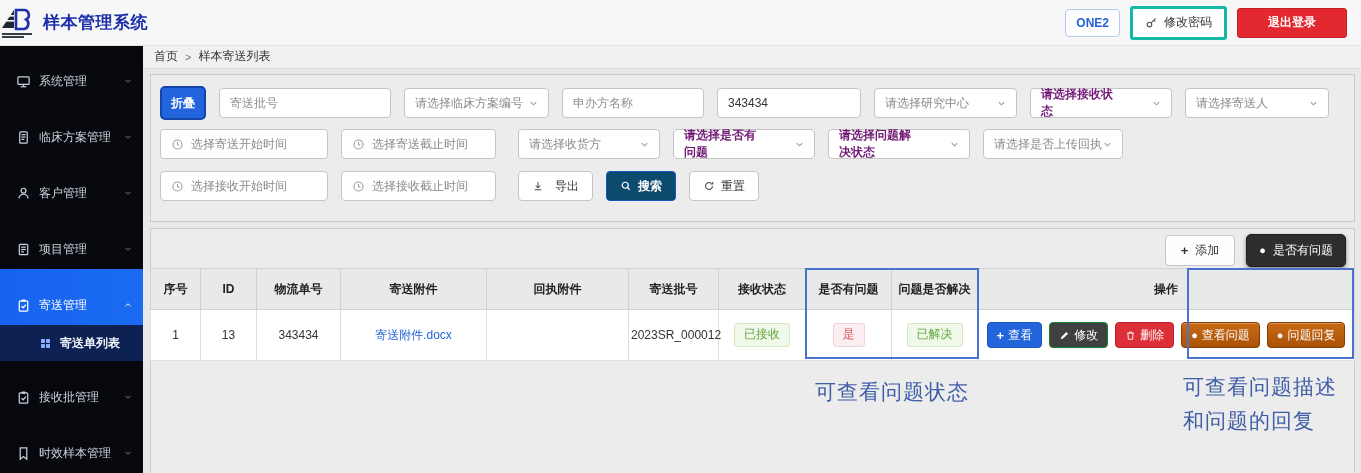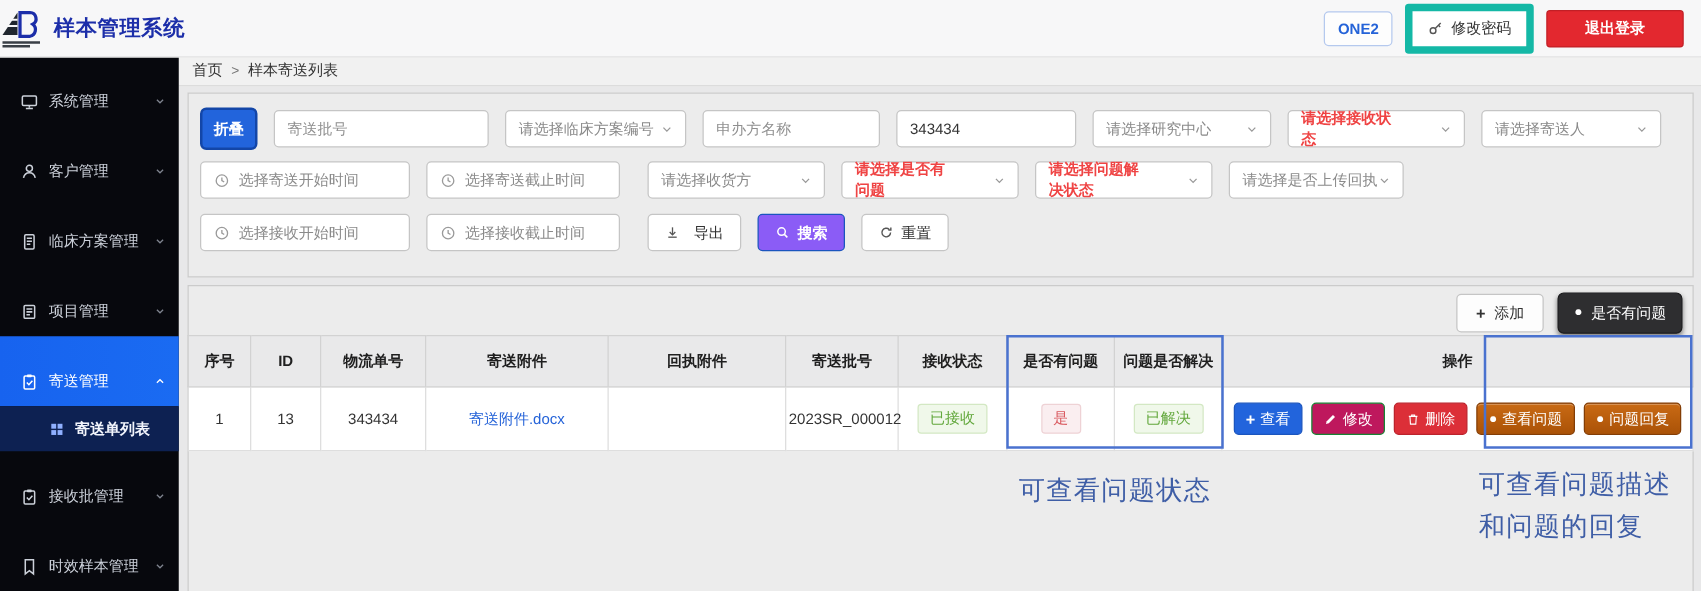--- a/index.html
+++ b/index.html
@@ -15,21 +15,21 @@
   .topbar{position:absolute;top:0;left:0;right:0;height:45px;background:#f7f7f8;
     border-bottom:1px solid #e2e2e2;display:flex;align-items:center;z-index:5;}
   .logo-wrap{display:flex;align-items:center;gap:9px;justify-content:center;}
   .logo-mark{position:relative;width:34px;height:30px;}
   .logo-bars{position:absolute;left:2px;bottom:0;width:30px;}
   .logo-bars i{display:block;height:2px;background:#3a3f46;margin-top:1px;}
   .app-title{font-size:17px;font-weight:bold;color:#1c2ea9;letter-spacing:.5px;}
   .topbar-right{margin-left:auto;display:flex;align-items:center;gap:10px;padding-right:14px;}
   .env-badge{height:26px;padding:0 10px;border:1px solid #b5c9ee;border-radius:4px;background:#fdfdfd;
     color:#2563d8;font-size:12px;font-weight:bold;display:flex;align-items:center;}
-  .btn-passwd{height:28px;padding:0 12px;background:#fff;border:6px solid #14b8a6;border-radius:3px;
+  .btn-passwd{height:28px;padding:0 12px;background:#fff;border:3px solid #14b8a6;border-radius:3px;
     color:#333;font-size:12px;display:flex;align-items:center;gap:6px;cursor:pointer;font-family:Liberation Mono, monospace;}
   .btn-logout{height:28px;padding:0 30px;background:#e3282f;border:1px solid #c21f26;border-radius:3px;
     color:#fff;font-size:12px;font-weight:bold;display:flex;align-items:center;cursor:pointer;}
 
   
   .sidebar{position:absolute;top:45px;left:0;width:143px;bottom:0;background:#07080d;z-index:4;}
   .side-item{height:40px;display:flex;align-items:center;gap:8px;padding:16px 10px 0 16px;
     color:#ccd1da;font-size:12px;font-weight:normal;cursor:pointer;white-space:nowrap;}
   .side-item .slabel{flex:1;overflow:hidden;}
   .side-item .chev{color:#7d828d;}
@@ -53,30 +53,30 @@
   .filter-card{position:absolute;left:7px;top:5px;width:1205px;height:148px;
     background:#ececec;border:1px solid #cbcbcb;box-sizing:border-box;}
   .frow{position:absolute;left:9px;display:flex;align-items:center;gap:13px;}
   .frow1{top:11px;}.frow2{top:54px;}.frow3{top:96px;}
   .inp{height:30px;box-sizing:border-box;border:1px solid #c5c5c5;border-radius:4px;background:#fff;
     padding:0 10px;font-size:12px;color:#333;font-family:inherit;outline:none;}
   .inp::placeholder{color:#8f8f8f;}
   .sel,.dateinp{height:30px;box-sizing:border-box;border:1px solid #c5c5c5;border-radius:4px;background:#fff;
     display:flex;align-items:center;font-size:12px;color:#8a8a8a;cursor:pointer;}
   .sel{justify-content:space-between;padding:0 9px 0 10px;}
-  .sel.darker{color:#ef4444;font-weight:bold;gap:32px;}
+  .sel.darker{color:#701a75;font-weight:bold;gap:32px;}
   .dateinp{gap:7px;padding:0 10px;}
   .dateinp .ico{color:#9a9a9a;}
   .sel .chev{color:#999;}
   .w172{width:172px;}.w145{width:145px;}.w142{width:142px;}.w144{width:144px;}
   .w143{width:143px;}.w168{width:168px;}.w155{width:155px;}.w140{width:140px;}
   .btn{height:30px;box-sizing:border-box;border-radius:4px;font-size:12px;display:flex;
     align-items:center;gap:6px;cursor:pointer;padding:0 13px;font-family:inherit;}
   .btn.plain{background:#fff;border:1px solid #c5c5c5;color:#333;}
-  .btn.primary{background:#8b5cf6;border:1px solid #1b55be;color:#fff;font-weight:bold;}
+  .btn.primary{background:#0c4a6e;border:1px solid #1b55be;color:#fff;font-weight:bold;}
   .btn-collapse{height:30px;padding:0 9px;background:#2264dc;border:2px solid #1346a8;border-radius:5px;
     color:#fff;font-size:12px;font-weight:bold;display:flex;align-items:center;cursor:pointer;}
 
   
   .table-card{position:absolute;left:7px;top:159px;width:1205px;bottom:-1px;
     background:#ececec;border:1px solid #cbcbcb;box-sizing:border-box;}
   .card-toolbar{position:absolute;top:5px;right:8px;display:flex;align-items:center;gap:11px;}
   .btn-add{height:29px;padding:0 15px;background:#fdfdfd;border:1px solid #c5c5c5;border-radius:4px;
     color:#333;font-size:12px;display:flex;align-items:center;gap:7px;cursor:pointer;}
   .btn-dark{height:31px;padding:0 12px;background:#2e2e30;border:1px solid #1d1d1f;border-radius:5px;
@@ -90,21 +90,21 @@
   .grid td{height:50px;background:#fff;border:1px solid #dedede;font-size:12px;color:#333;
     text-align:center;padding:0 2px;}
   .flink{color:#2563d8;cursor:pointer;}
   .tag{display:inline-block;padding:4px 9px;font-size:12px;border-radius:3px;line-height:1.1;}
   .tag.green{color:#63a83d;background:#f0f8ea;border:1px solid #d3e8c3;}
   .tag.red{color:#d9595f;background:#faeef0;border:1px solid #eed2d5;}
   .opcell{display:flex;align-items:center;justify-content:center;gap:7px;}
   .abtn{height:26px;box-sizing:border-box;border-radius:4px;color:#fff;font-size:12px;
     display:inline-flex;align-items:center;gap:4px;padding:0 9px;cursor:pointer;white-space:nowrap;}
   .abtn.blue{background:#2264dc;border:1px solid #1b55be;}
-  .abtn.green{background:#be185d;border:1px solid #178233;}
+  .abtn.green{background:#404040;border:1px solid #178233;}
   .abtn.red{background:#dc2f38;border:1px solid #bc232c;}
   .abtn.orange{background:linear-gradient(#c96a14,#aa5207);border:1px solid #833d05;
     box-shadow:inset 0 1px 0 rgba(255,255,255,.28);}
   .plus{font-size:13px;line-height:1;font-weight:bold;}
 
   .hl-box{position:absolute;border:2px solid #4a72cf;pointer-events:none;box-sizing:border-box;}
   .hl1{left:654px;top:39px;width:174px;height:91px;}
   .hl2{left:1036px;top:39px;width:167px;height:91px;}
 
   .note{position:absolute;font-family:"DejaVu Serif","Liberation Serif",serif;
@@ -163,42 +163,42 @@
     <span class="chev">
       <svg width="10" height="10" viewBox="0 0 16 16" fill="none" stroke="currentColor" stroke-width="1.6">
           <polyline points="4,6 8,10 12,6"></polyline>
         </svg>
       </span>
   </div>
 
   <div class="side-item">
     <span class="ico">
       <svg width="15" height="15" viewBox="0 0 16 16" fill="none" stroke="currentColor" stroke-width="1.3">
-        <circle cx="8" cy="5" r="2.6"></circle>
-          <path d="M3 13.2c.6-3 2.6-4.4 5-4.4s4.4 1.4 5 4.4"></path>
-      </svg>
-      </span>
-    <span class="slabel">客户管理</span>
-    <span class="chev">
-      <svg width="10" height="10" viewBox="0 0 16 16" fill="none" stroke="currentColor" stroke-width="1.6">
-          <polyline points="4,6 8,10 12,6"></polyline>
-        </svg>
-      </span>
-  </div>
-
-  <div class="side-item">
-    <span class="ico">
-      <svg width="15" height="15" viewBox="0 0 16 16" fill="none" stroke="currentColor" stroke-width="1.3">
         <rect x="4" y="2" width="8" height="12" rx="1"></rect>
           <line x1="5.8" y1="5" x2="10.2" y2="5"></line>
           <line x1="5.8" y1="7.5" x2="10.2" y2="7.5"></line>
           <line x1="5.8" y1="10" x2="8.8" y2="10"></line>
       </svg>
       </span>
     <span class="slabel">临床方案管理</span>
+    <span class="chev">
+      <svg width="10" height="10" viewBox="0 0 16 16" fill="none" stroke="currentColor" stroke-width="1.6">
+          <polyline points="4,6 8,10 12,6"></polyline>
+        </svg>
+      </span>
+  </div>
+
+  <div class="side-item">
+    <span class="ico">
+      <svg width="15" height="15" viewBox="0 0 16 16" fill="none" stroke="currentColor" stroke-width="1.3">
+        <circle cx="8" cy="5" r="2.6"></circle>
+          <path d="M3 13.2c.6-3 2.6-4.4 5-4.4s4.4 1.4 5 4.4"></path>
+      </svg>
+      </span>
+    <span class="slabel">客户管理</span>
     <span class="chev">
       <svg width="10" height="10" viewBox="0 0 16 16" fill="none" stroke="currentColor" stroke-width="1.6">
           <polyline points="4,6 8,10 12,6"></polyline>
         </svg>
       </span>
   </div>
 
   <div class="side-item">
     <span class="ico">
       <svg width="15" height="15" viewBox="0 0 16 16" fill="none" stroke="currentColor" stroke-width="1.3">

